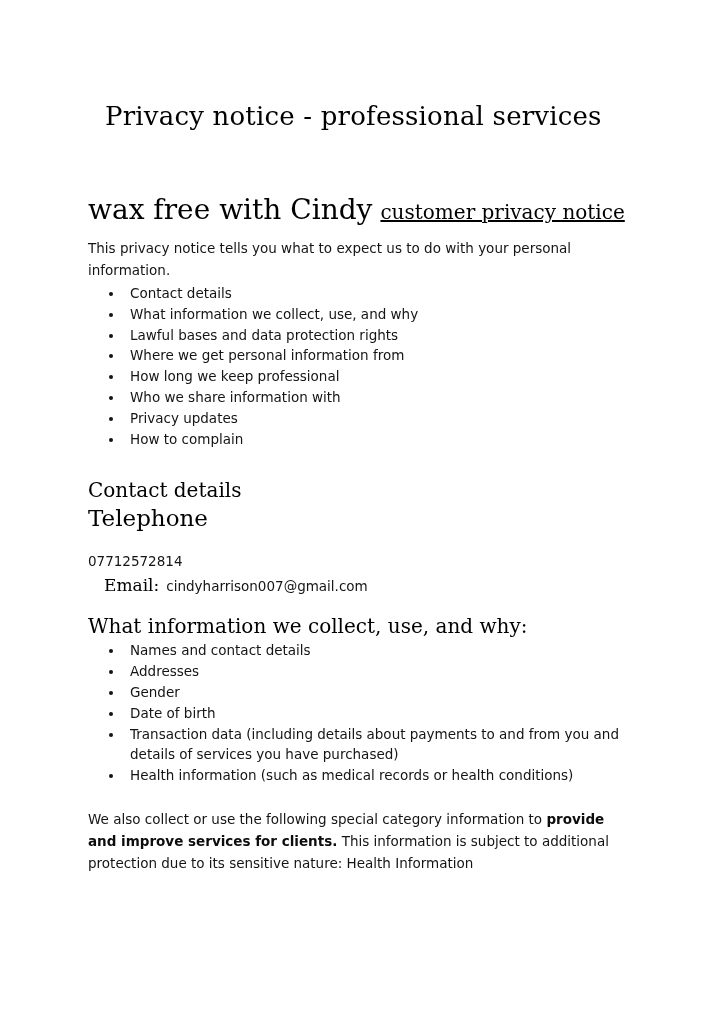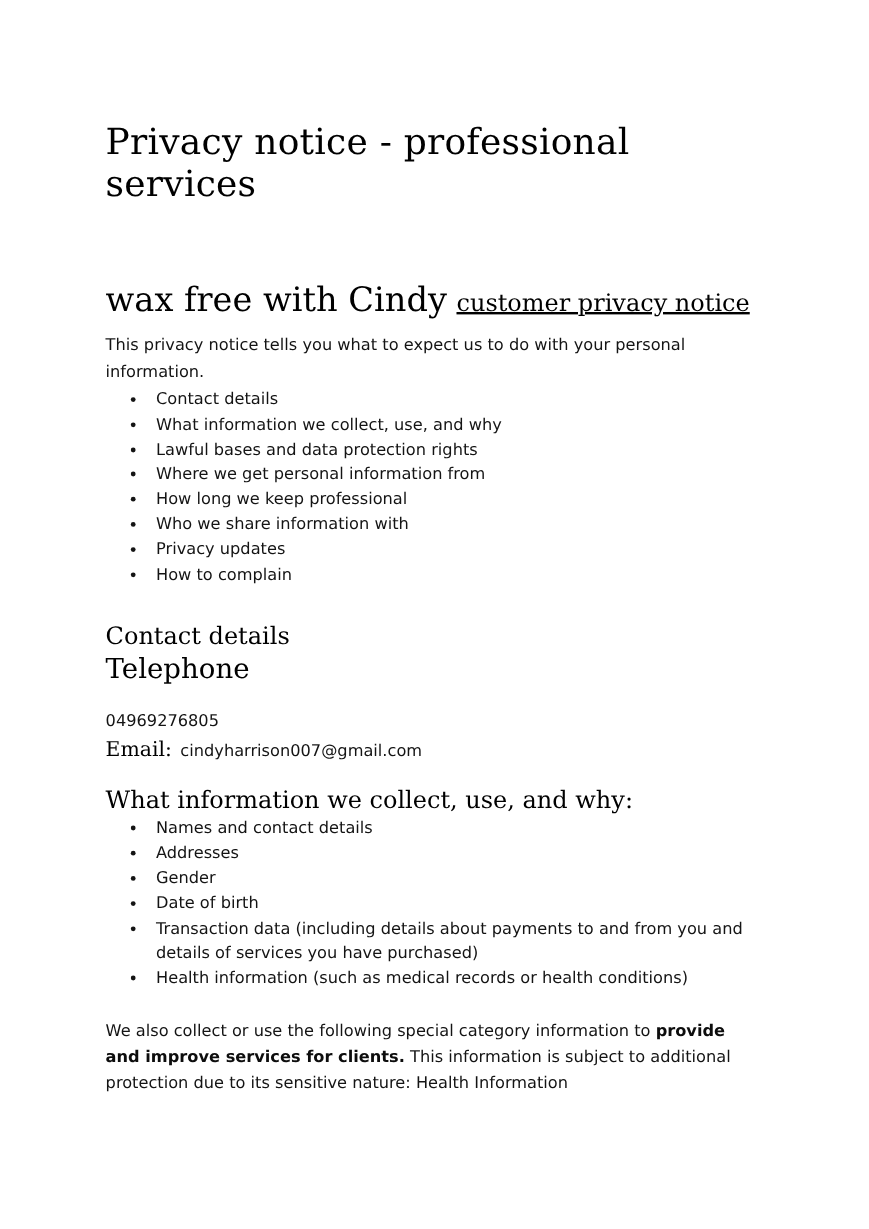--- a/index.html
+++ b/index.html
@@ -18,22 +18,22 @@
   .doc {
     padding: 0 88px;
     box-sizing: border-box;
     width: 724px;
     height: 1024px;
     position: relative;
   }
   h1.doc-title {
     font-family: "DejaVu Serif", serif;
     font-weight: normal;
-    font-size: 30px;
-    margin: 101px 0 0 0;
+    font-size: 26px;
+    margin: 101px 0 0 17px;
     color: #000000;
     letter-spacing: 0.2px;
   }
   h2.notice-heading {
     font-family: "DejaVu Serif", serif;
     font-weight: normal;
     font-size: 28px;
     margin: 62px 0 0 0;
     color: #000000;
   }
@@ -73,21 +73,21 @@
     font-family: "DejaVu Serif", serif;
     font-weight: normal;
     font-size: 23px;
     margin: 3px 0 0 0;
     color: #000000;
   }
   p.phone {
     margin-top: 19px;
   }
   p.email-line {
-    margin: 2px 0 0 0;
+    margin: 2px 0 0 16px;
     font-size: 13.5px;
     line-height: 22px;
   }
   .serif-label {
     font-family: "DejaVu Serif", serif;
     font-size: 17px;
     color: #000000;
     margin-right: 7px;
   }
   p.collect-intro {
@@ -119,21 +119,21 @@
       <li>How long we keep professional</li>
       <li>Who we share information with</li>
       <li>Privacy updates</li>
       <li>How to complain</li>
     </ul>
 
   <h3 class="section-heading contact-heading">Contact details</h3>
 
   <h4 class="sub-heading">Telephone</h4>
 
-  <p class="body phone">04969276805</p>
+  <p class="body phone">07712572814</p>
 
   <p class="email-line">
     <span class="serif-label">Email:</span><span>cindyharrison007@gmail.com</span>
   </p>
 
   <h3 class="section-heading what-info-heading">What information we collect, use, and why:</h3>
 
 
   <ul class="bullets">
       <li>Names and contact details</li>

